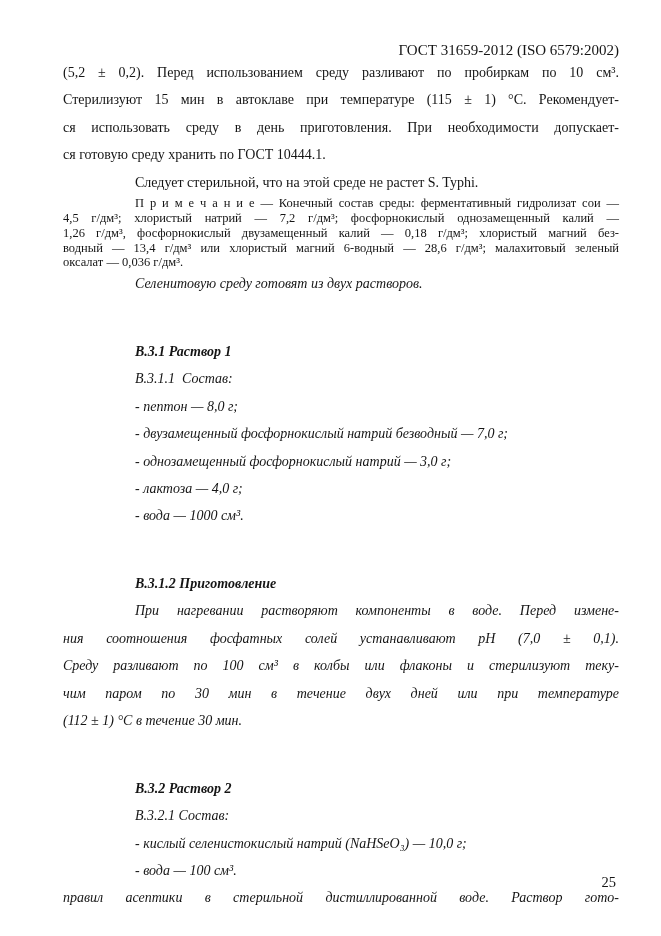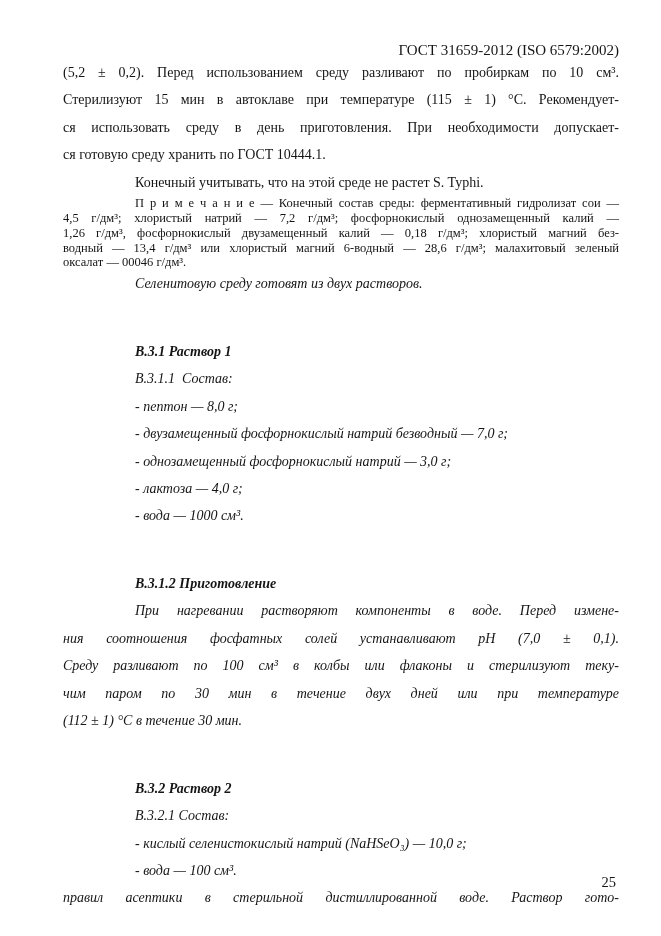--- a/index.html
+++ b/index.html
@@ -57,28 +57,28 @@
 <div class="page">
   <div class="inner">
 
     <div class="hdr">ГОСТ 31659-2012 (ISO 6579:2002)</div>
 
     <div class="ln j">(5,2 ± 0,2). Перед использованием среду разливают по пробиркам по 10 см³.</div>
     <div class="ln j">Стерилизуют 15 мин в автоклаве при температуре (115 ± 1) °С. Рекомендует-</div>
     <div class="ln j">ся использовать среду в день приготовления. При необходимости допускает-</div>
     <div class="ln">ся готовую среду хранить по ГОСТ 10444.1.</div>
 
-    <div class="ln ind">Конечный учитывать, что на этой среде не растет S. Typhi.</div>
+    <div class="ln ind">Следует стерильной, что на этой среде не растет S. Typhi.</div>
 
     <div class="gap-note">
       <div class="ln n j ind">П&nbsp;р&nbsp;и&nbsp;м&nbsp;е&nbsp;ч&nbsp;а&nbsp;н&nbsp;и&nbsp;е — Конечный состав среды: ферментативный гидролизат сои —</div>
       <div class="ln n j">4,5 г/дм³; хлористый натрий — 7,2 г/дм³; фосфорнокислый однозамещенный калий —</div>
       <div class="ln n j">1,26 г/дм³, фосфорнокислый двузамещенный калий — 0,18 г/дм³; хлористый магний без-</div>
       <div class="ln n j">водный — 13,4 г/дм³ или хлористый магний 6-водный — 28,6 г/дм³; малахитовый зеленый</div>
-      <div class="ln n">оксалат — 00046 г/дм³.</div>
+      <div class="ln n">оксалат — 0,036 г/дм³.</div>
     </div>
 
 
     <div class="ln it ind">Селенитовую среду готовят из двух растворов.</div>
 
     <div class="ln bi ind">В.3.1 Раствор 1</div>
     <div class="ln it ind">В.3.1.1  Состав:</div>
 
     <div class="ln it ind">- пептон — 8,0 г;</div>
     <div class="ln it ind">- двузамещенный фосфорнокислый натрий безводный — 7,0 г;</div>

